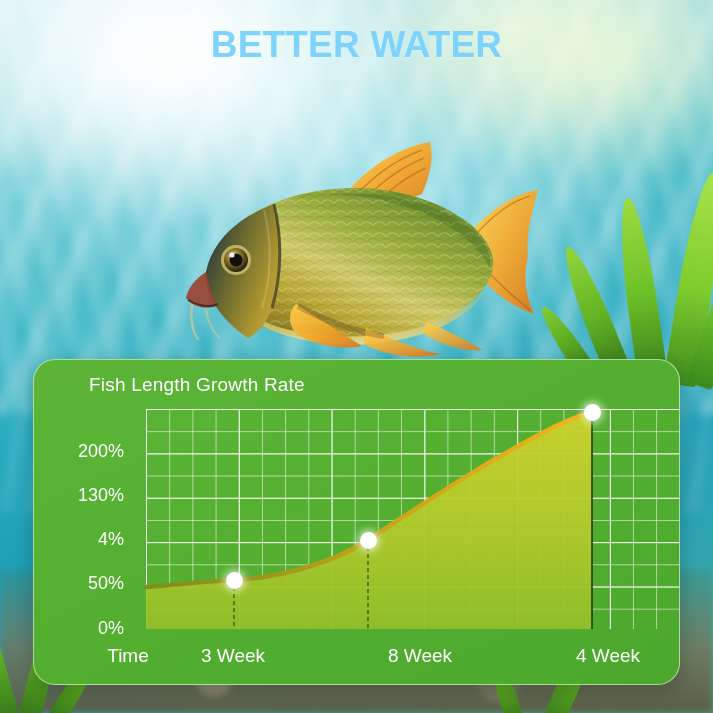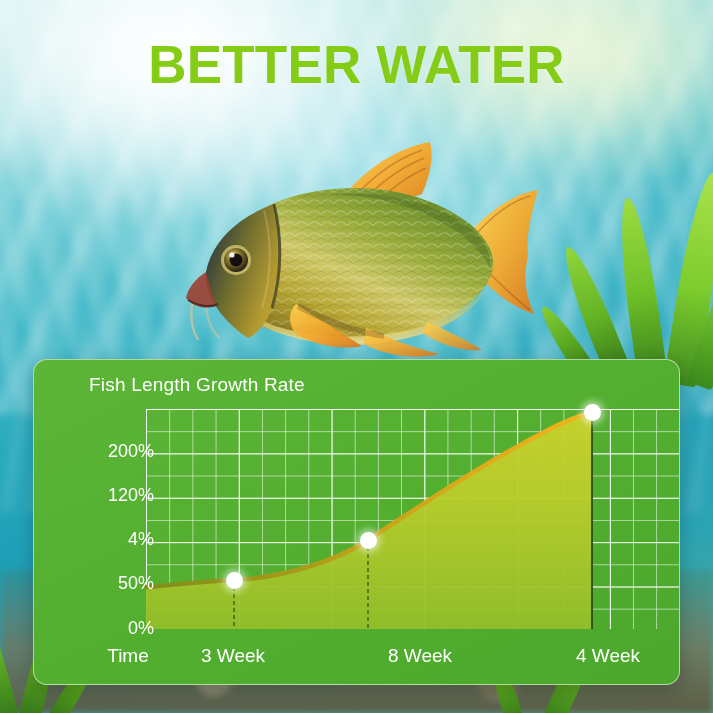--- a/index.html
+++ b/index.html
@@ -112,37 +112,36 @@
     background: linear-gradient(to top, #2d6a17, #5aa821 55%, #88ca35); transform: rotate(-18deg); }
 
   
   .fish { position: absolute; left: 178px; top: 132px; width: 362px; height: 232px; }
   .fish svg { display: block; width: 100%; height: 100%; }
 
   
   .headline {
     position: absolute; left: 0; top: 26px; width: 100%;
     text-align: center;
-    color: #84cc16;
+    color: #7dd3fc;
     font-weight: 800;
-    font-size: 53px;
+    font-size: 37px;
     line-height: 1.03;
     letter-spacing: .2px;
     text-shadow: 0 1px 2px rgba(255,255,255,.35);
-    margin-top: 12px;
   }
   .headline .l2 { display: block; }
 
   
   .panel {
     position: absolute;
     left: 33px; top: 359px;
     width: 647px; height: 326px;
     background: linear-gradient(155deg, #5cb537 0%, #55b031 40%, #4ba82c 100%);
-    border-radius: 14px;
+    border-radius: 22px;
     border: 1.5px solid rgba(255,255,255,.55);
     box-shadow: 0 6px 18px rgba(0,0,0,.22);
     overflow: hidden;
   }
   .panel-title {
     position: absolute; left: 55px; top: 14px;
     color: #ffffff;
     font-size: 19px;
     font-weight: 400;
     letter-spacing: .2px;
@@ -185,21 +184,21 @@
   
   .ytick {
     position: absolute;
     right: 0;
     color: #ffffff;
     font-size: 18px;
     text-align: right;
     white-space: nowrap;
     transform: translateY(-50%);
   }
-  .ylabels { position: absolute; left: 46px; top: 359px; width: 108px; height: 326px; padding-left: 22px; }
+  .ylabels { position: absolute; left: 16px; top: 359px; width: 108px; height: 326px; padding-left: 22px; }
 
   .xtick {
     position: absolute;
     color: #ffffff;
     font-size: 19px;
     white-space: nowrap;
     transform: translateX(-50%);
     top: 0;
   }
   .xlabels { position: absolute; left: 0; top: 645px; width: 600px; height: 30px; }
@@ -348,21 +347,21 @@
       </div>
 
       <div class="marker" style="left:88px; top:171px;"></div>
       <div class="marker" style="left:222px; top:131px;"></div>
       <div class="marker" style="left:446px; top:3px;"></div>
     </div>
   </div>
 
   <div class="ylabels">
     <div class="ytick" style="top:92px;">200%</div>
-    <div class="ytick" style="top:136px;">120%</div>
+    <div class="ytick" style="top:136px;">130%</div>
     <div class="ytick" style="top:180px;">4%</div>
     <div class="ytick" style="top:224px;">50%</div>
     <div class="ytick" style="top:269px;">0%</div>
   </div>
 
   <div class="xlabels">
     <div class="xtick" style="left:128px;">Time</div>
     <div class="xtick" style="left:233px;">3 Week</div>
     <div class="xtick" style="left:420px;">8 Week</div>
     <div class="xtick" style="left:608px;">4 Week</div>

